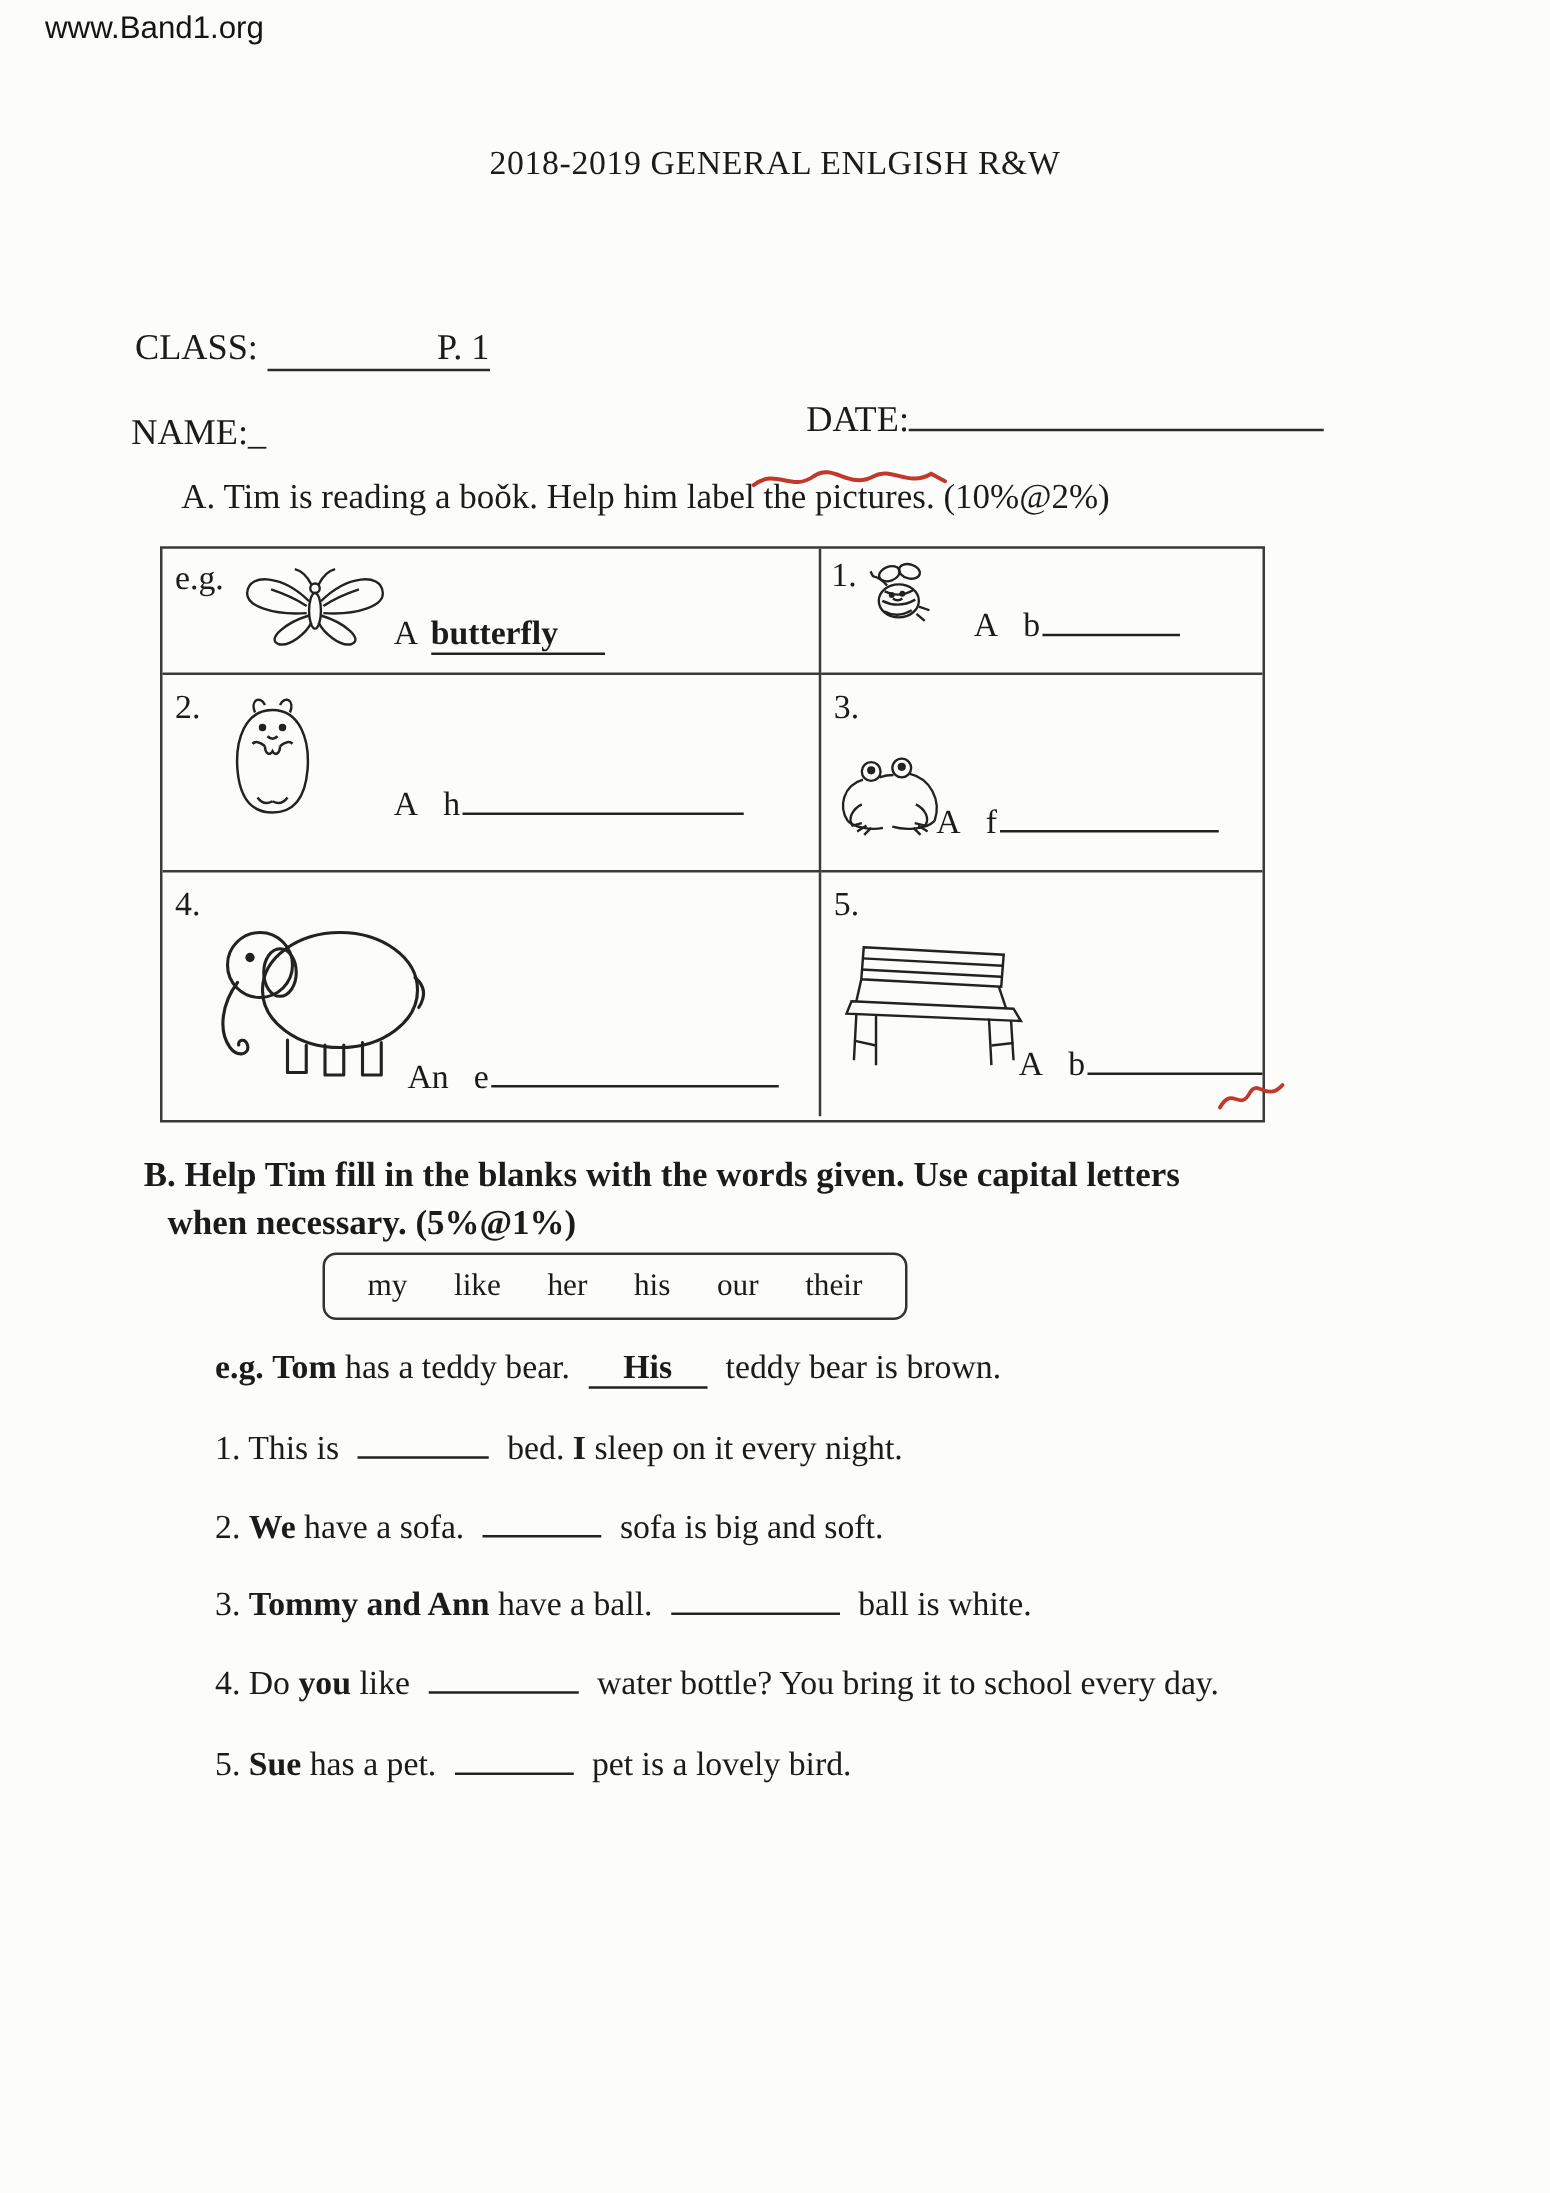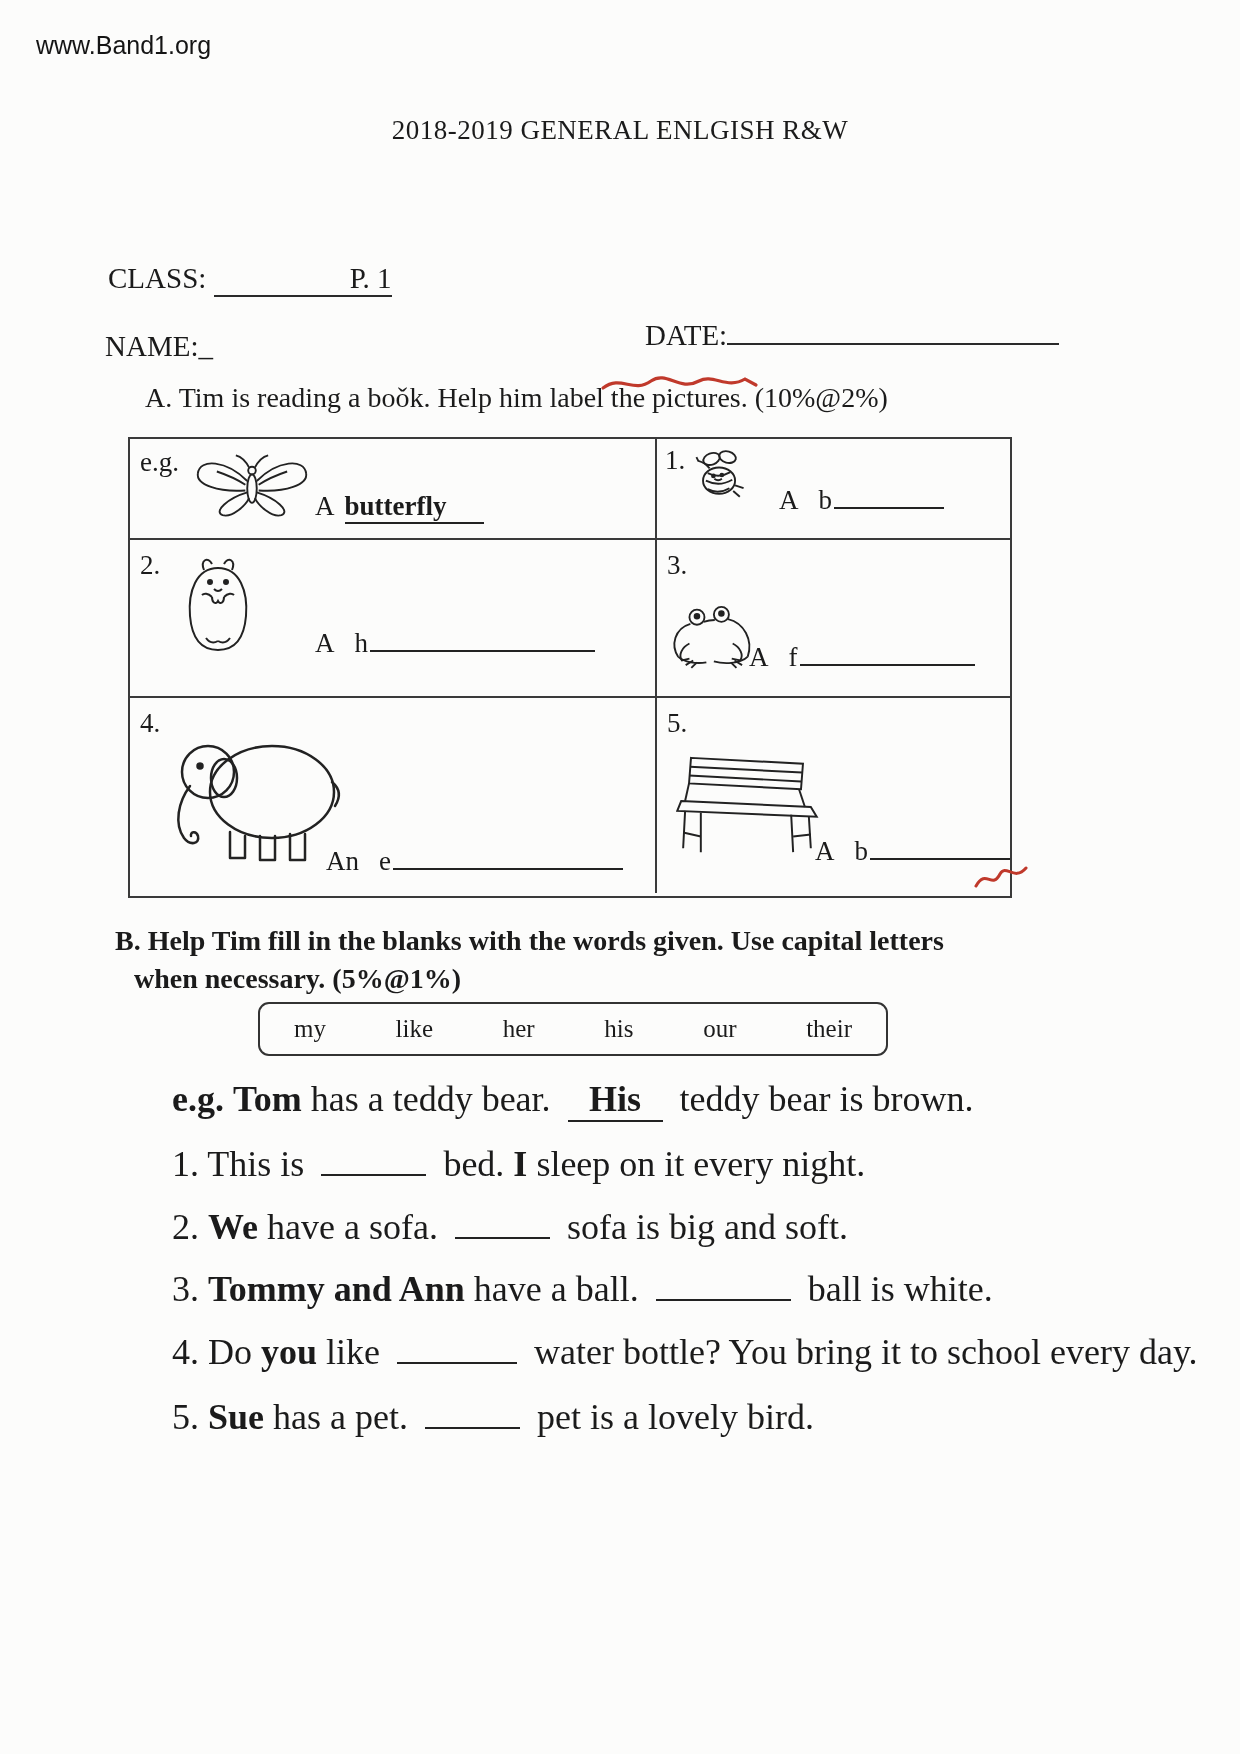--- a/index.html
+++ b/index.html
@@ -7,21 +7,21 @@
   body {
     position: relative;
     background: #fcfcfb;
     color: #1b1b1b;
     font-family: "Liberation Serif", serif;
     overflow: hidden;
   }
   .abs { position: absolute; }
 
   .watermark {
-    left: 36px; top: 31px;
+    left: 36px; top: 8px;
     font-family: "Liberation Sans", sans-serif;
     font-size: 25px; color: #141414;
   }
 
   .title-block {
     left: 0; top: 112px; width: 100%;
     text-align: center; font-size: 27px; line-height: 37px;
     letter-spacing: .5px;
   }
 
@@ -86,29 +86,29 @@
 
   
   .heading-b {
     left: 115px; top: 922px;
     font-size: 28px; font-weight: bold; line-height: 38px;
   }
   .heading-b .indent { margin-left: 19px; }
 
   .word-box {
     left: 258px; top: 1002px;
-    width: 630px; height: 54px;
+    width: 468px; height: 54px;
     border: 2px solid #333;
     border-radius: 11px;
     display: flex; align-items: center; justify-content: space-between;
     padding: 0 34px;
     font-size: 25px;
   }
 
-  .sentence { font-size: 36px; white-space: nowrap; }
+  .sentence { font-size: 27px; white-space: nowrap; }
   .example-line { left: 172px; top: 1078px; }
   .item-1 { left: 172px; top: 1143px; }
   .item-2 { left: 172px; top: 1206px; }
   .item-3 { left: 172px; top: 1268px; }
   .item-4 { left: 172px; top: 1331px; }
   .item-5 { left: 172px; top: 1396px; }
   .blank.gap { margin: 0 8px; }
   .blank.filled { height: auto; text-align: center; font-weight: bold; width: 95px; }
   b { font-weight: bold; }
 </style>

